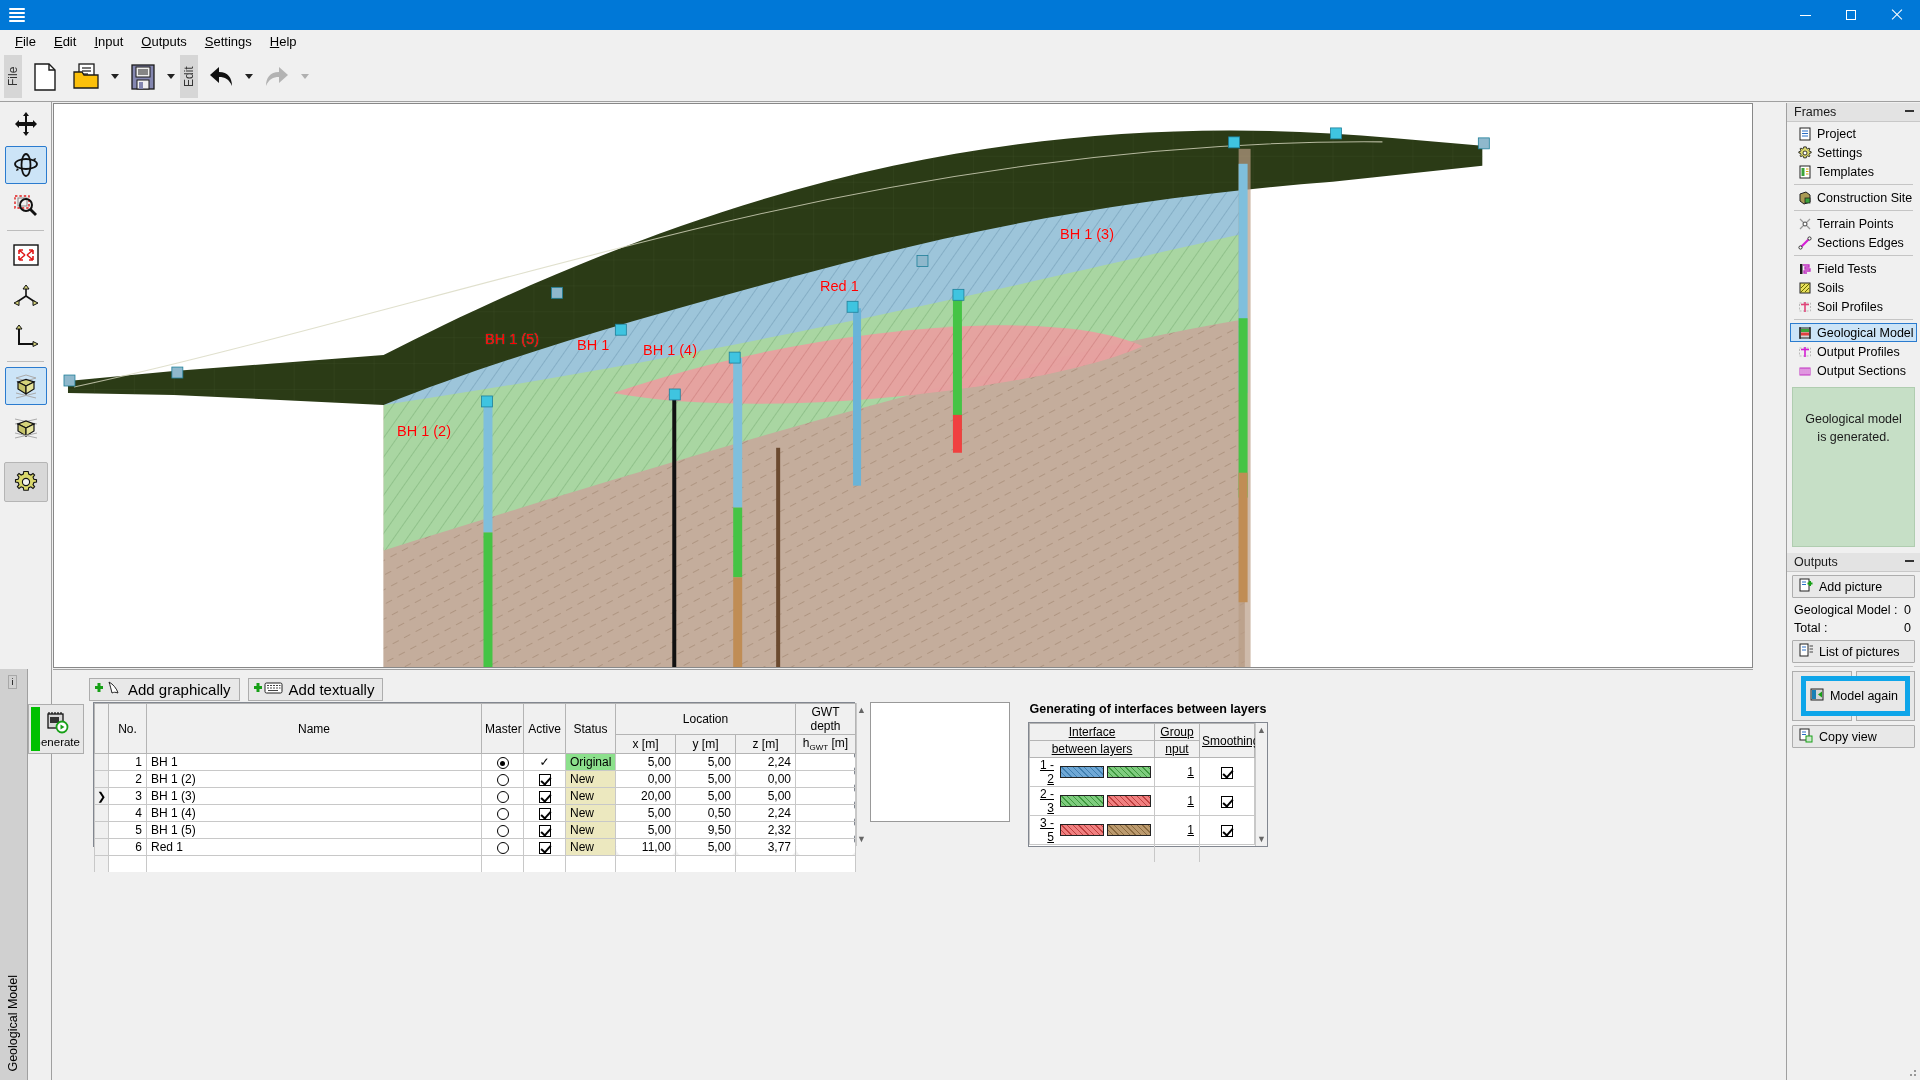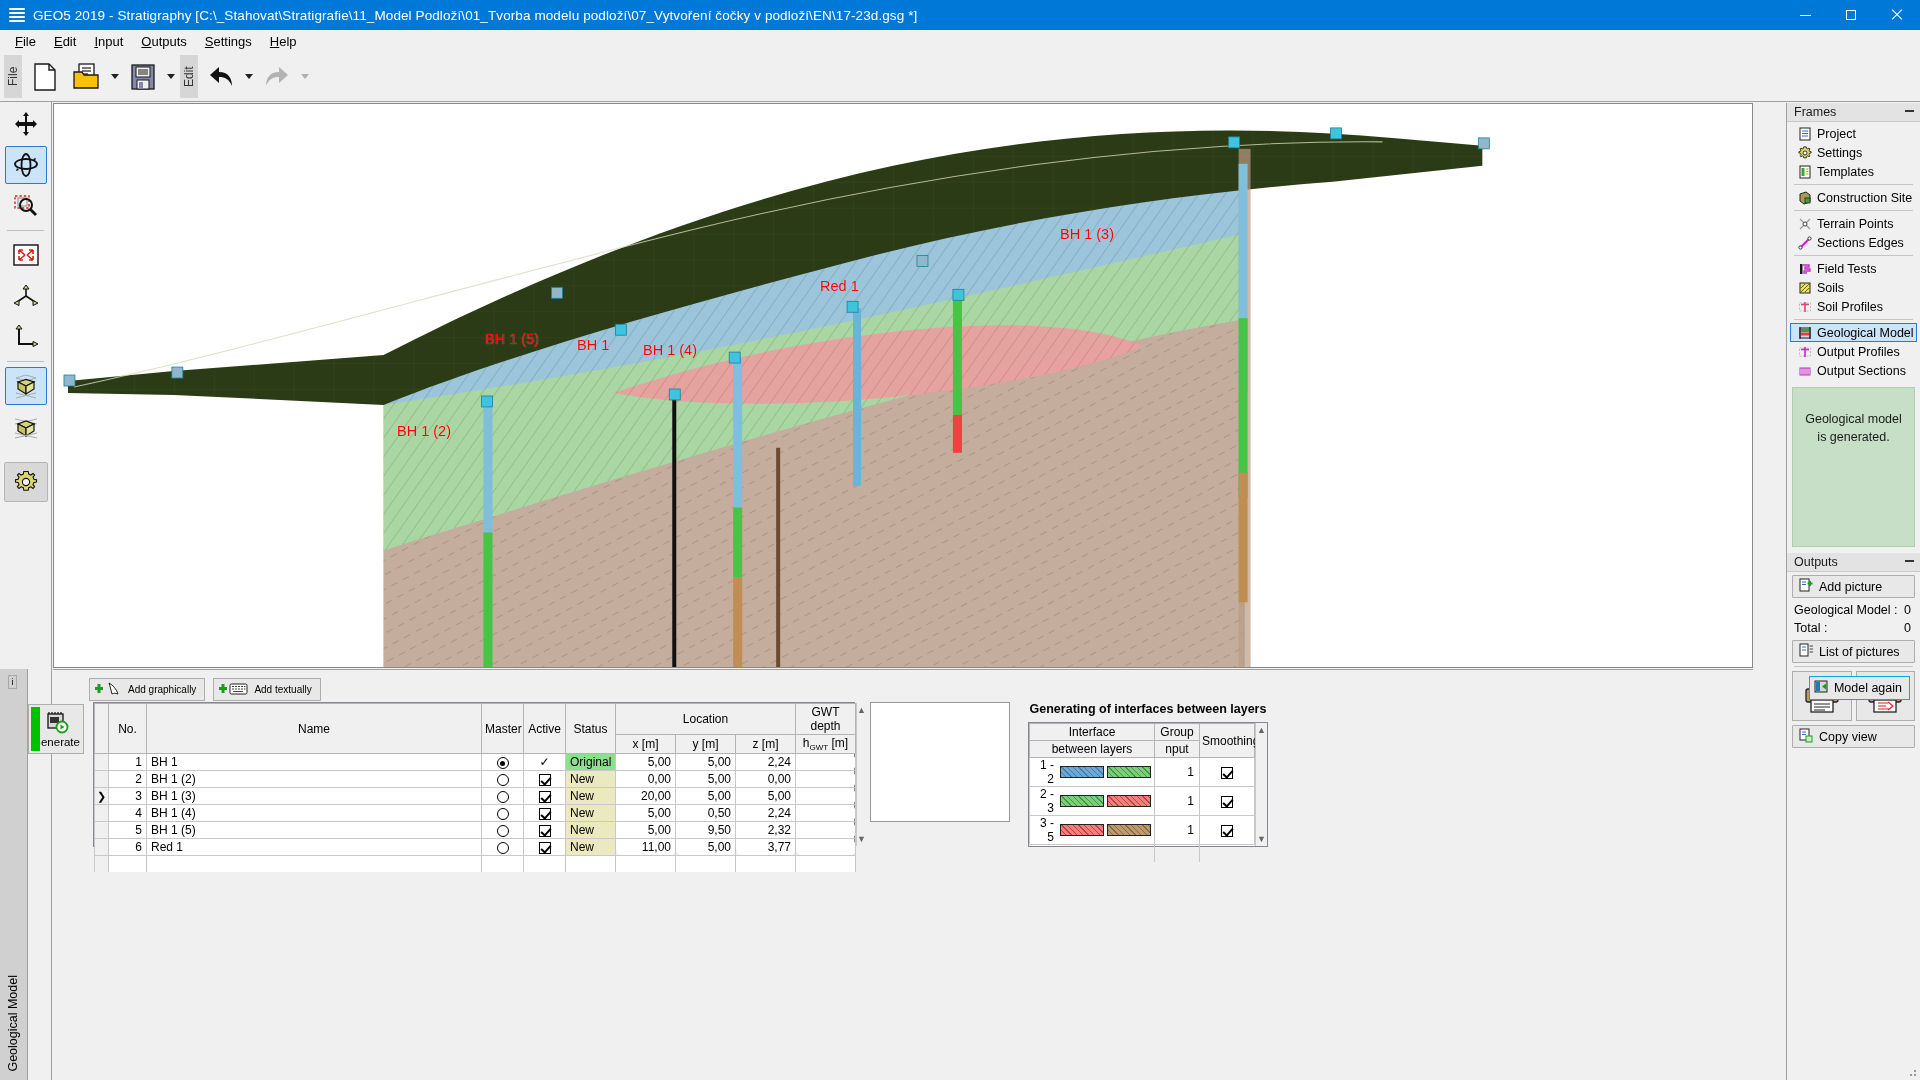--- a/index.html
+++ b/index.html
@@ -133,21 +133,21 @@
     position: absolute; left: 0; top: 669px; width: 28px; bottom: 0;
     background: #d0d0d0; border-right: 1px solid #a0a0a0;
   }
   .bot-tab-label {
     writing-mode: vertical-rl; transform: rotate(180deg);
     font-size: 12.5px; color: #000; position: absolute; bottom: 8px; left: 6px;
   }
   .bot-toolbar { display: flex; align-items: center; height: 30px; padding: 4px 8px 0 8px; position: relative; }
   .addbtn {
     display: flex; align-items: center; gap: 5px; height: 23px; padding: 0 8px 0 5px;
-    background: #e8e8e8; border: 1px solid #adadad; font-size: 10px; margin-right: 8px; justify-content: center;
+    background: #e8e8e8; border: 1px solid #adadad; font-size: 15px; margin-right: 8px; justify-content: center;
   }
 
   .gen-btn {
     position: absolute; left: 28px; top: 704px; width: 56px; height: 50px;
     background: #e8e8e8; border: 1px solid #adadad; display:flex; flex-direction: column;
     align-items:center; justify-content:center; gap:1px;
   }
   .gen-btn .bar { position:absolute; left:2px; top:2px; bottom:2px; width:9px; background:#00c000; }
   .gen-btn span { font-size: 11.5px; }
 
@@ -183,35 +183,35 @@
   }
 
   .iface-title {
     position: absolute; left: 1028px; top: 702px; width: 240px; text-align: center;
     font-size: 12.5px; font-weight: bold; color: #000;
   }
   .iface-wrap {
     position: absolute; left: 1028px; top: 722px; width: 240px; height: 125px;
     background: #fff; border: 1px solid #828790; display: flex;
   }
-  table.iface { border-collapse: collapse; width: 100%; font-size: 12px; table-layout: fixed; }
+  table.iface { border-collapse: collapse; width: 100%; font-size: 12px; table-layout: fixed; text-decoration: underline; }
   table.iface th {
     background: #f0f0f0; border: 1px solid #b4b4b4; font-weight: normal; font-size: 12px;
     padding: 1px 2px; height: 16px;
   }
   table.iface td {
     border: 1px solid #c8c8c8; height: 17px; font-size: 12px; text-align: center; padding: 0 3px;
   }
   .swatch-pair { display: flex; gap: 3px; justify-content: center; align-items: center; }
   .swatch { width: 44px; height: 12px; border: 1px solid #222; }
 
   .modelagain {
     position: absolute; right: 10px; top: 676px;
-    display: flex; align-items: center; gap: 5px; height: 24px; padding: 0 7px 0 4px;
-    background: #e8e8e8; border: 1px solid #0ea5e9; font-size: 12.5px;
+    display: flex; align-items: center; gap: 5px; height: 40px; padding: 0 7px 0 4px;
+    background: #e8e8e8; border: 5px solid #0ea5e9; font-size: 12.5px;
   }
 
   .cb { width: 12px; height: 12px; border: 1px solid #000; display:inline-block; position: relative; background:#fff; vertical-align:middle;}
   .cb.on:after {
     content:''; position:absolute; left:3px; top:0px; width:4px; height:8px;
     border: solid #000; border-width: 0 2px 2px 0; transform: rotate(42deg);
   }
   .radio { width: 12px; height: 12px; border: 1.6px solid #000; border-radius: 50%; display:inline-block; position: relative; background:#fff; vertical-align:middle;}
   .radio.on:after { content:''; position:absolute; left:2.4px; top:2.4px; width:5px; height:5px; background:#000; border-radius:50%; }
 
@@ -223,21 +223,20 @@
 
 <div id="app">
 
   <div class="titlebar">
     <div class="title-icon">
         <i></i>
         <i></i>
         <i></i>
         <i></i>
       </div>
-    <div class="title-text">GEO5 2019 - Stratigraphy [C:\_Stahovat\Stratigrafie\11_Model Podloží\01_Tvorba modelu podloží\07_Vytvoření čočky v podloží\EN\17-23d.gsg *]</div>
     <div class="win-btns">
       <div class="win-btn">
           <span class="glyph-min"></span>
         </div>
       <div class="win-btn">
           <span class="glyph-max"></span>
         </div>
       <div class="win-btn close">
           <span class="glyph-close"></span>
         </div>

